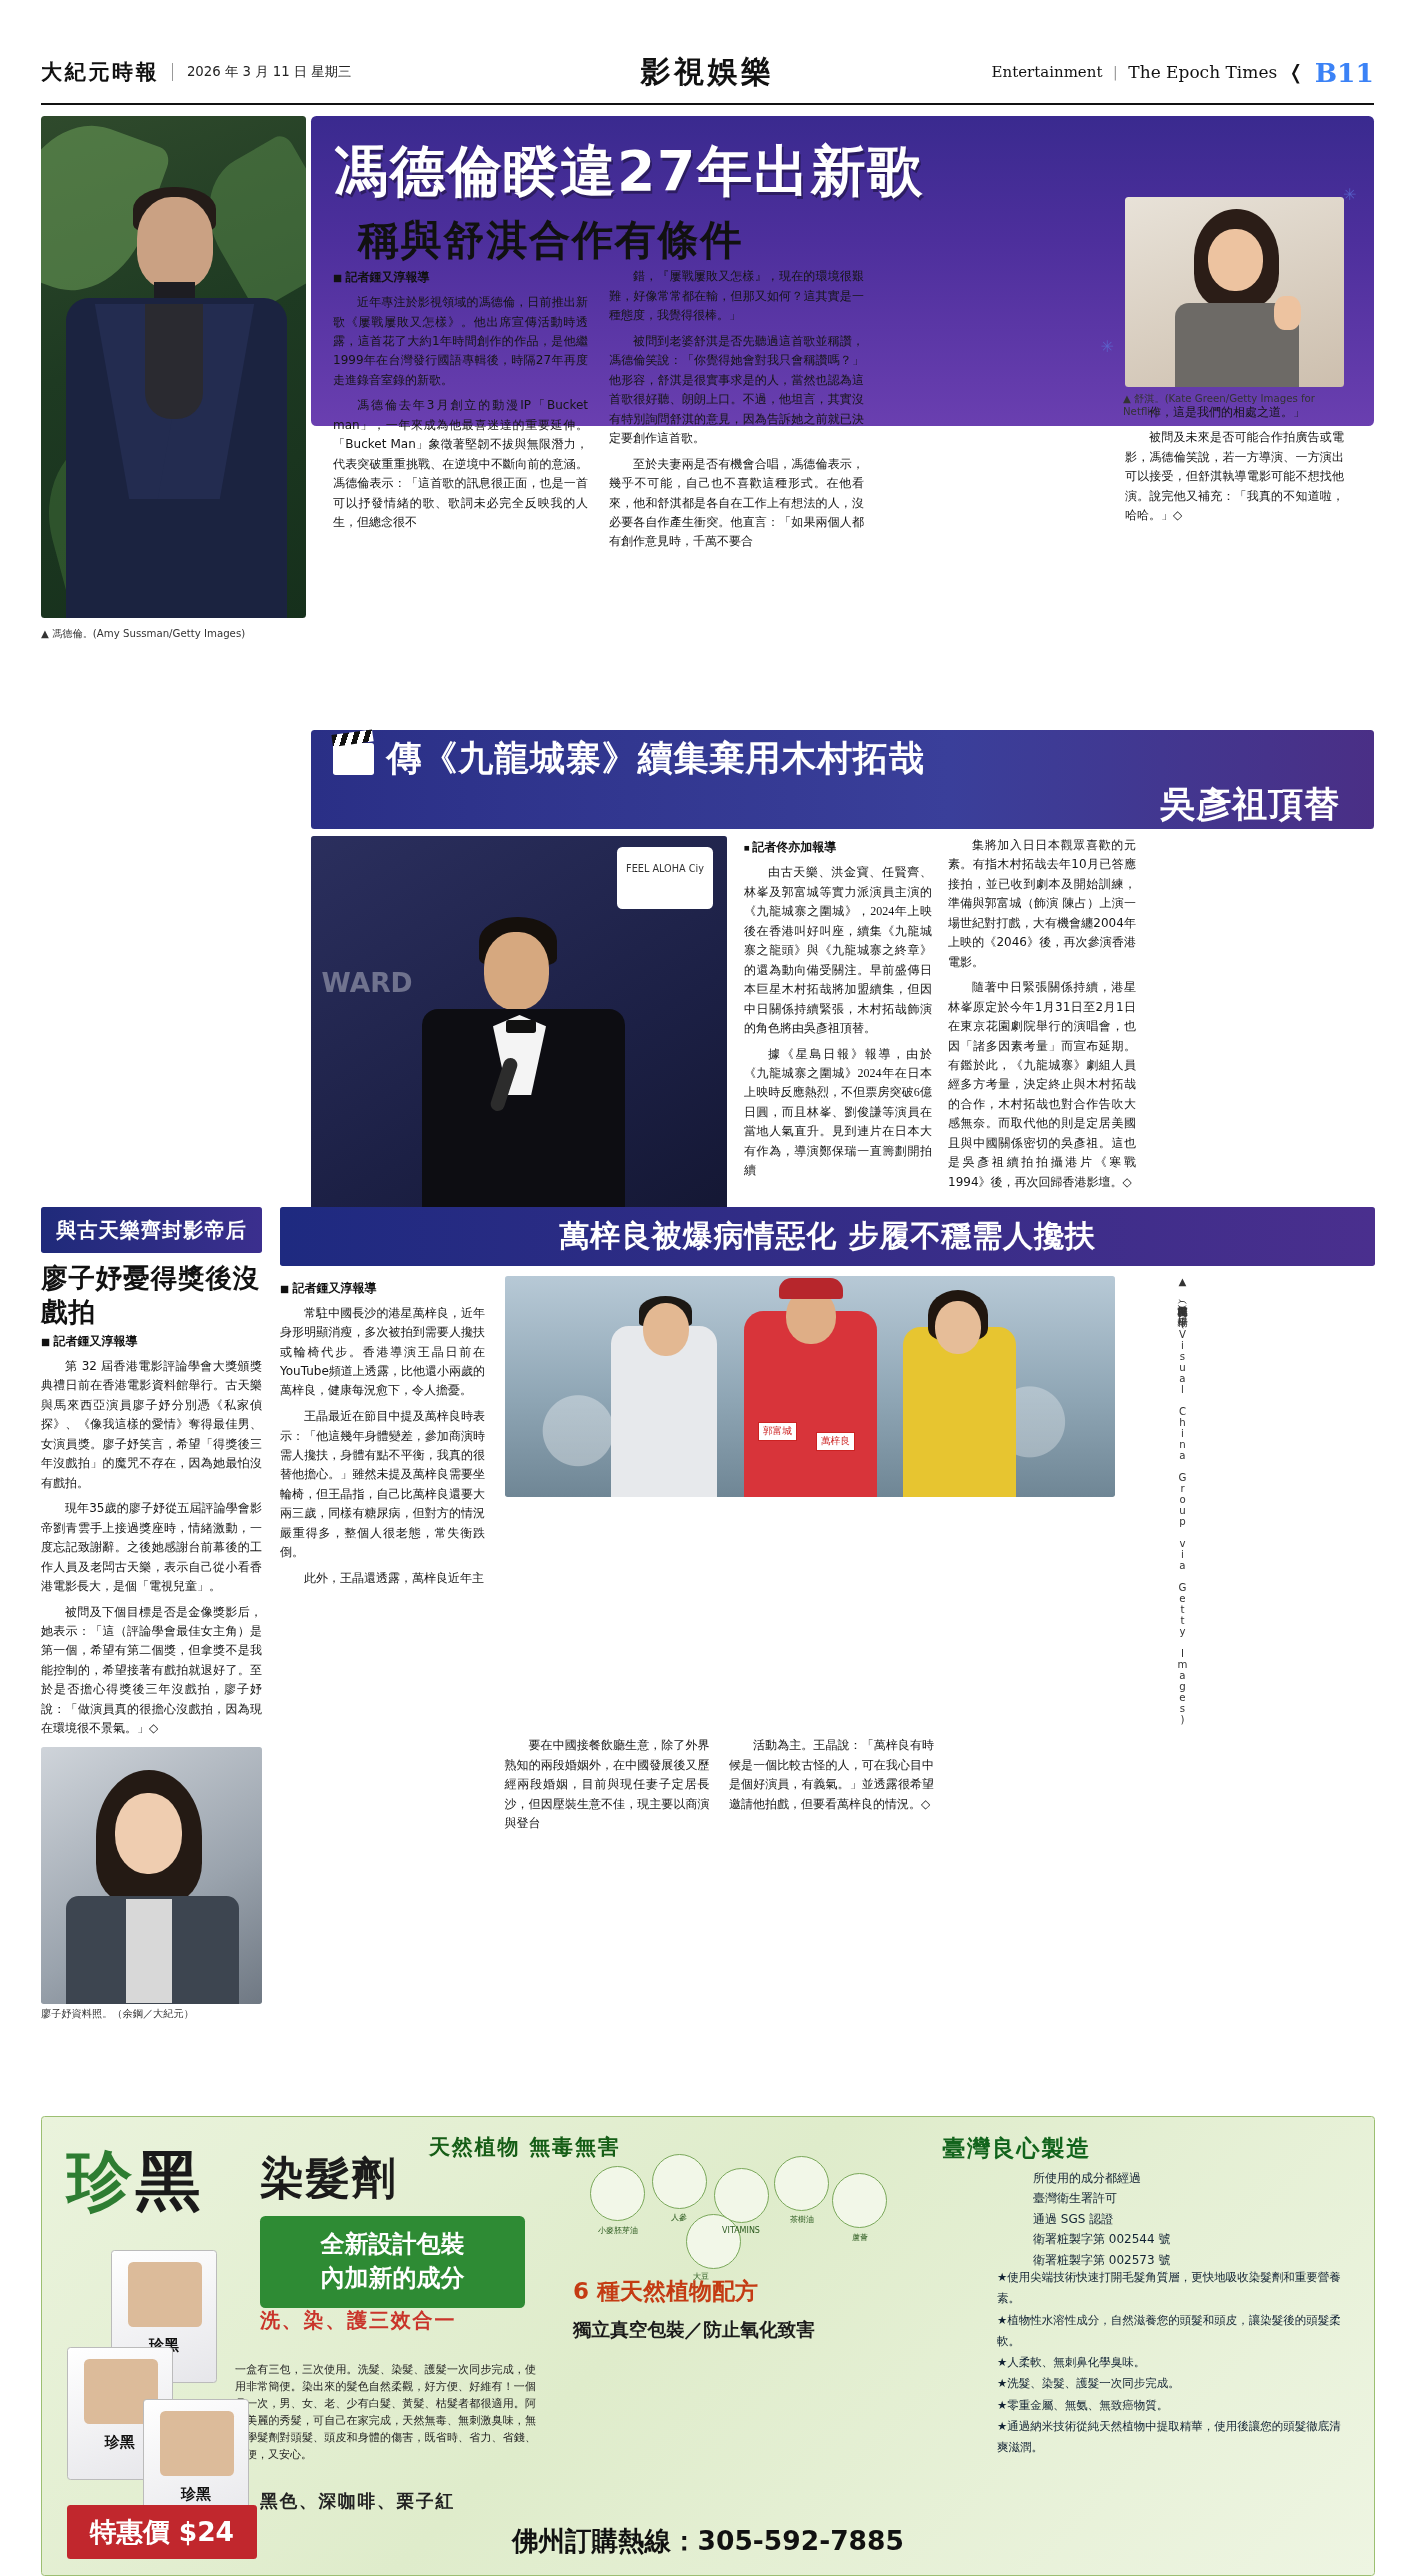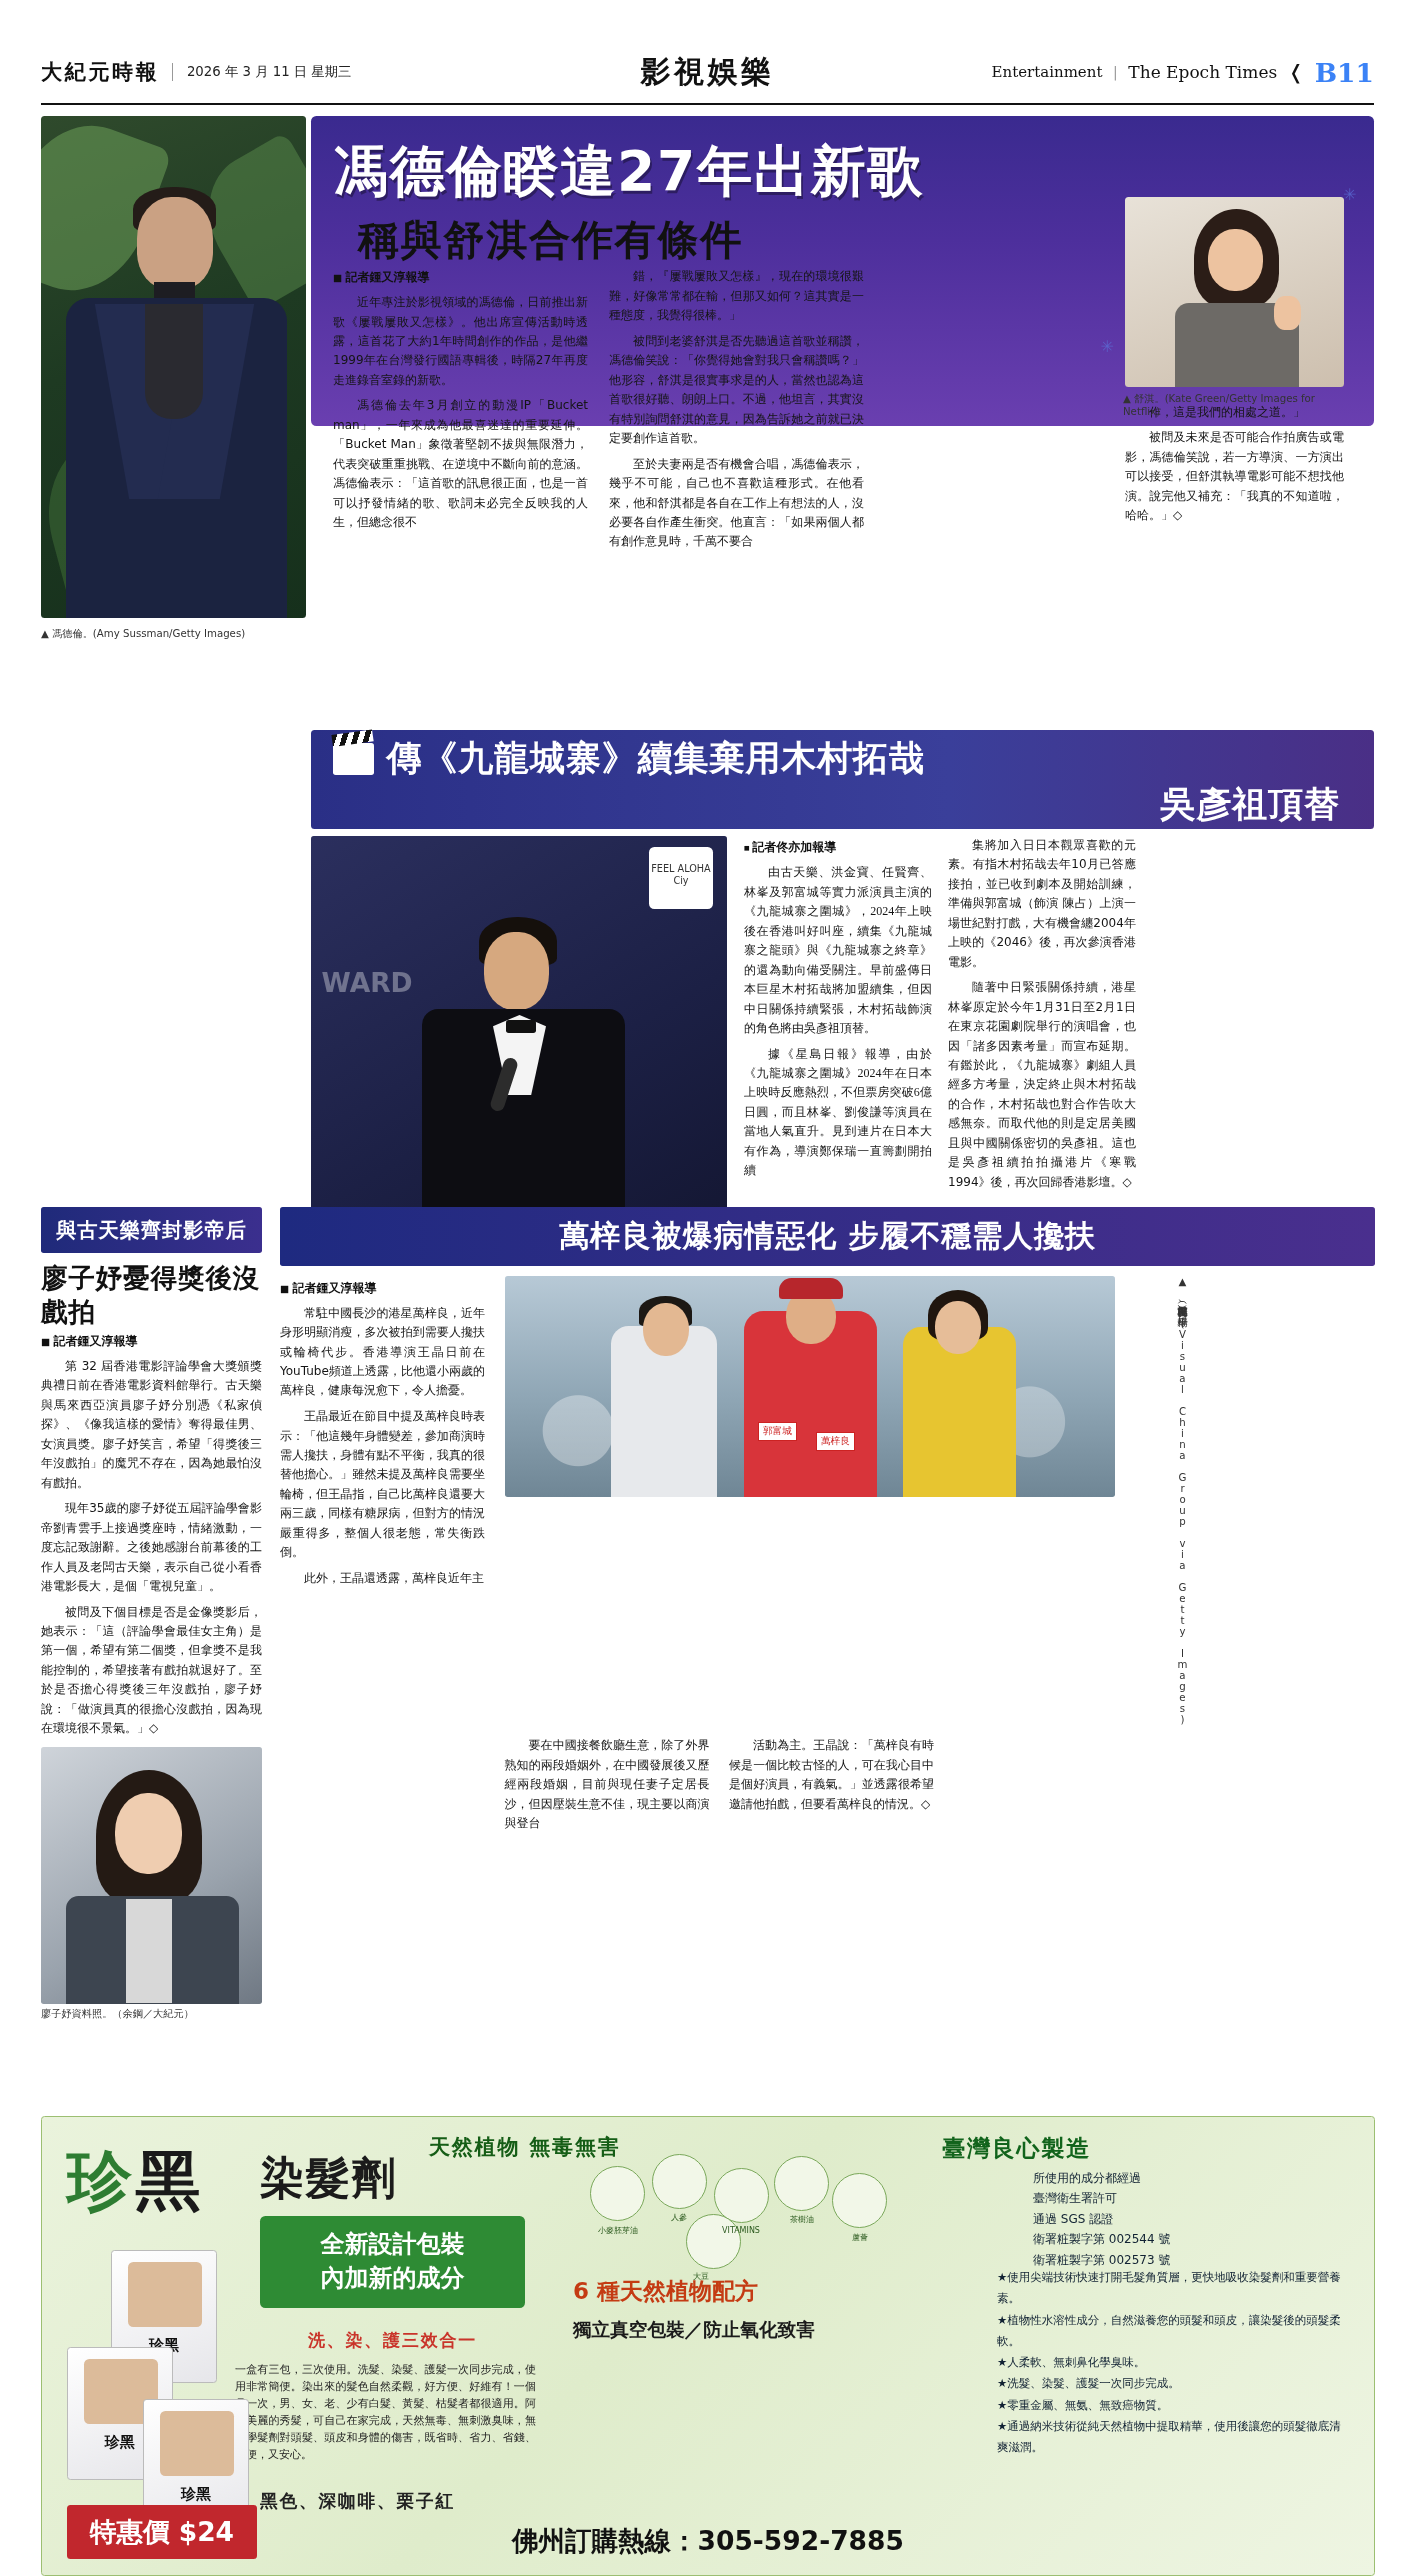--- a/index.html
+++ b/index.html
@@ -159,21 +159,21 @@
   .mid-photo .wall-text {
     position:absolute; color:rgba(255,255,255,.35); font-weight:bold; font-size:26.5px;
   }
   .mid-photo .k-head { position:absolute; left:173px; top:96px; width:65px; height:78px; background:#d6a87f; border-radius:46%; }
   .mid-photo .k-hair { position:absolute; left:168px; top:81px; width:78px; height:48px; background:#15100c; border-radius:50% 50% 14% 14%; }
   .mid-photo .k-body { position:absolute; left:111px; top:173px; width:203px; height:212px; background:#0d0d12; border-radius:16px 16px 0 0; }
   .mid-photo .k-shirt { position:absolute; left:182px; top:179px; width:53px; height:80px; background:#f4f4f4; clip-path:polygon(50% 0,100% 14%,72% 100%,28% 100%,0 14%); }
   .mid-photo .k-bow { position:absolute; left:195px; top:184px; width:30px; height:13.3px; background:#111; border-radius:2.7px; }
   .mid-photo .mic { position:absolute; left:186px; top:221px; width:14px; height:55px; background:#2c2c2c; border-radius:7px; transform:rotate(18deg); }
   .mid-photo .feel {
-    position:absolute; right:14px; top:10.6px; width:64px; height:62px; background:#fff; border-radius:5.3px;
+    position:absolute; right:14px; top:10.6px; width:96px; height:62px; background:#fff; border-radius:5.3px;
     font-size:9.7px; text-align:center; color:#333; padding-top:16px; line-height:1.3;
   }
   .mid-cap { position:absolute; left:270px; top:497px; width:265px; }
   .mid-col-a { position:absolute; left:703px; top:106px; width:188px;font-family:Liberation Serif, serif; }
   .mid-col-b { position:absolute; left:907px; top:106px; width:188px; }
 
   
   .leftcol { position:absolute; left:41px; top:1166px; width:221px; }
   .lc-banner {
     background:linear-gradient(90deg,#1f2a7a,#3b2f8e); color:#fff; text-align:center;
@@ -237,22 +237,22 @@
   }
   .ad-top-note { position:absolute; left:354px; top:16px; font-size:21px; font-weight:bold; color:#155d16; letter-spacing:1.8px;margin-left:33px; }
   .ad-made { position:absolute; right:283px; top:16px; font-size:23px; font-weight:bold; color:#12641c; letter-spacing:1.8px; }
   .ad-box {
     position:absolute; left:218px; top:99px; width:265px; padding:12.4px 8.8px; text-align:center;
     background:#2e8b34; color:#fff; border-radius:5.3px; font-size:24px; font-weight:bold; line-height:1.4;
   }
   .ad-formula { position:absolute; left:531px; top:159px; font-size:23px; font-weight:bold; color:#c43b13; }
   .ad-vac { position:absolute; left:531px; top:200px; font-size:18.6px; font-weight:bold; color:#1b1b1b; }
   .ad-three {
-    position:absolute; left:218px; top:212px; width:265px; text-align:center;
-    font-size:17px; font-weight:bold; color:#c9342a; letter-spacing:1.8px;
+    position:absolute; left:218px; top:190px; width:265px; text-align:left;
+    font-size:20px; font-weight:bold; color:#c9342a; letter-spacing:1.8px;
   }
   .ad-para {
     position:absolute; left:193px; top:244px; width:301px; font-size:11px; line-height:1.55; text-align:justify; color:#222;
   }
   .ad-colors { position:absolute; left:218px; top:372px; font-size:17.7px; font-weight:bold; color:#222; letter-spacing:1.8px; }
   .ad-right-list {
     position:absolute; right:23px; top:150px; width:354px; font-size:11.5px; line-height:1.85; color:#123;
   }
   .ad-cert { position:absolute; right:23px; top:51px; width:318px; font-size:12px; line-height:1.7; color:#123; }
   .ad-price {

